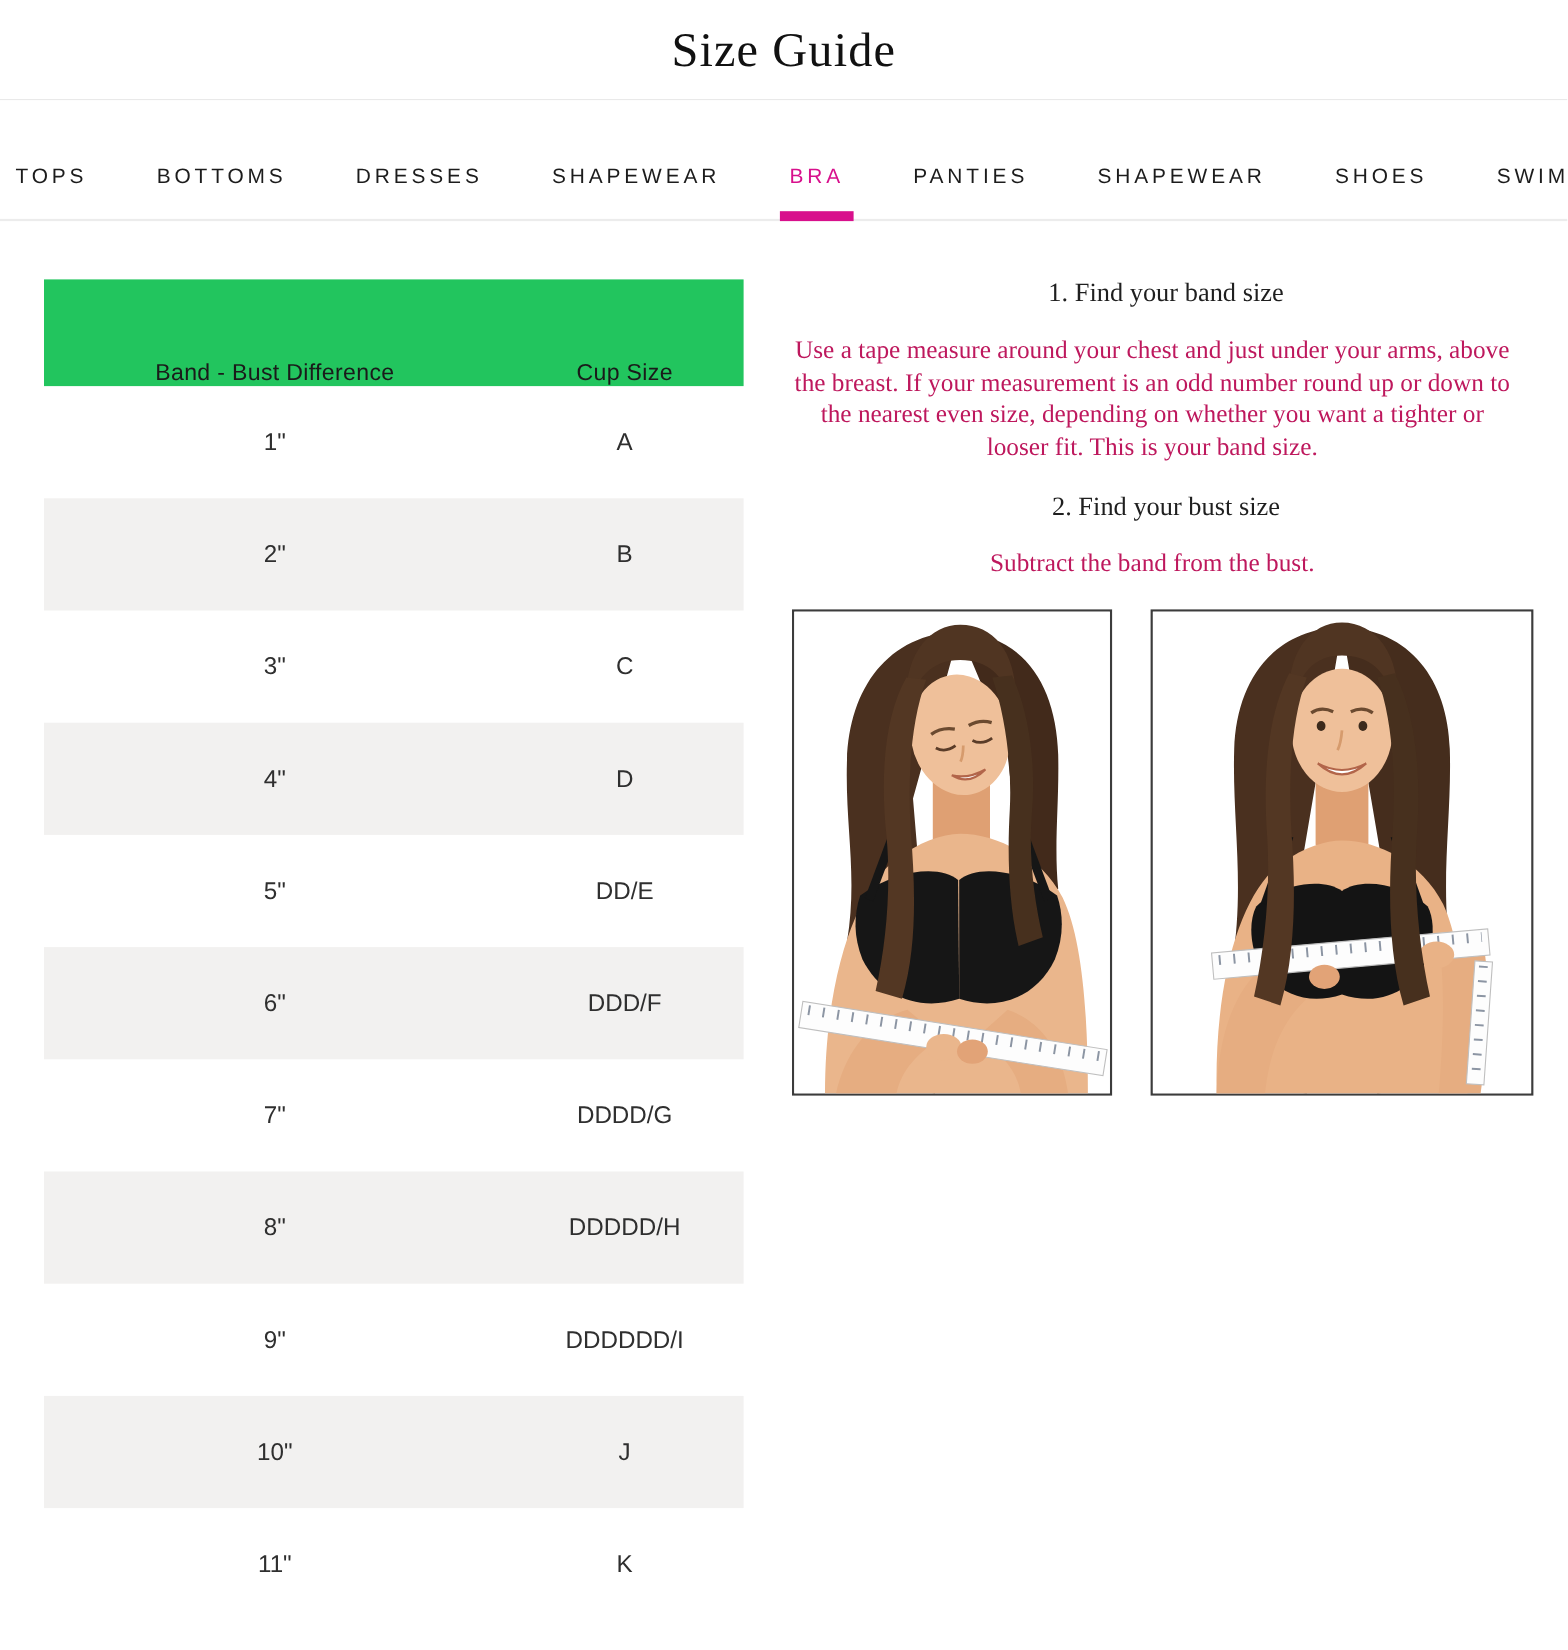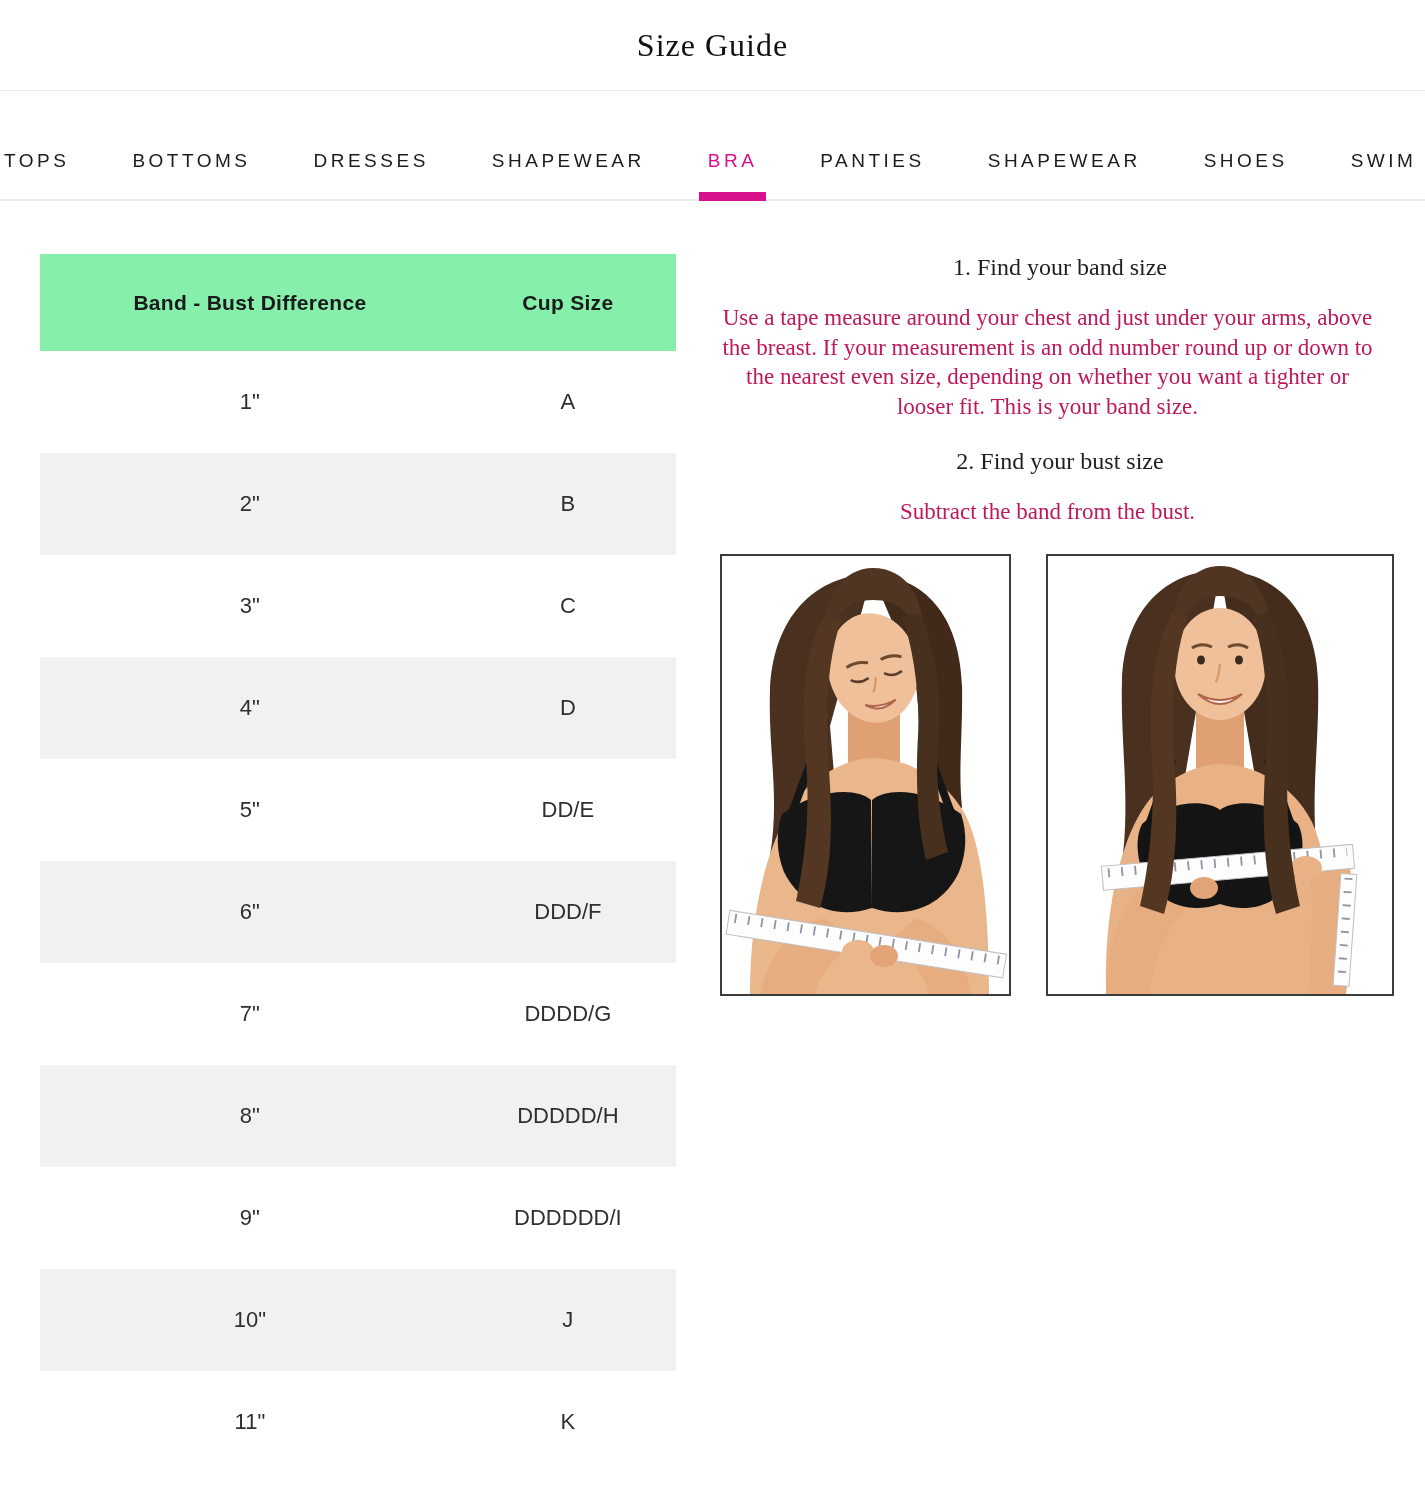--- a/index.html
+++ b/index.html
@@ -16,34 +16,34 @@
   
   .title-bar {
     height: 91px;
     border-bottom: 1px solid #e9e9e9;
     display: flex; align-items: center; justify-content: center;
   }
   .title {
     margin: 0;
     font-family: "Liberation Serif", serif;
     font-weight: 400;
-    font-size: 32px;
+    font-size: 44px;
     letter-spacing: 1px;
     color: #111;
   }
 
   
   .tabs-bar {
     position: relative;
     height: 110px;
     border-bottom: 2px solid #ececec;
   }
   .tabs {
     position: absolute;
-    left: 4px; bottom: 27px;
+    left: 14px; bottom: 27px;
     display: flex; gap: 63px;
     white-space: nowrap;
     margin-top: 19px;
   }
   .tab {
     font-size: 19px;
     font-weight: 500;
     letter-spacing: 3.5px;
     color: #1c1c1c;
     cursor: pointer;
@@ -59,23 +59,23 @@
     background: #d8108c;
   }
 
   
   .content { display: flex; margin-top: 53px; }
 
   
   .size-table { margin-left: 40px; width: 636px; flex: none; }
   .thead {
     height: 97px;
-    background: #86efac;
-    display: flex; align-items: center;
-    font-weight: bold;
+    background: #22c55e;
+    display: flex; align-items: flex-end;
+    font-weight: normal;
     font-size: 21px;
     color: #1a1a1a;
     letter-spacing: 0.3px;
   }
   .trow {
     height: 102px;
     display: flex; align-items: center;
     font-size: 22px;
     color: #2f2f2f;
   }

